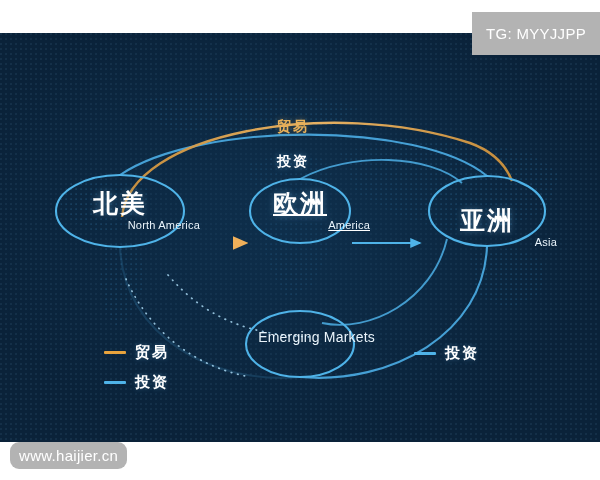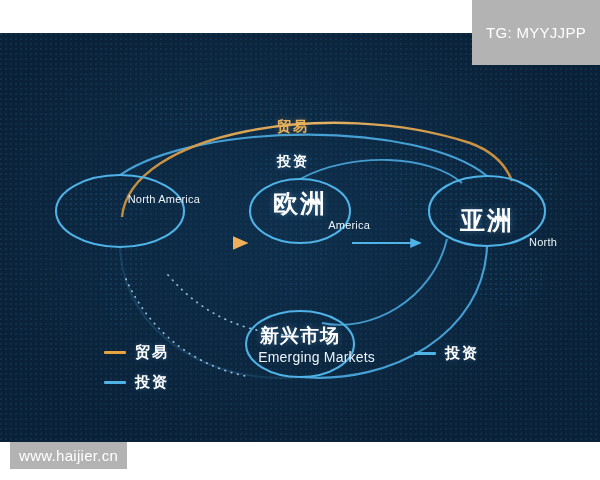--- a/index.html
+++ b/index.html
@@ -132,29 +132,30 @@
     color: #ffffff;
     font-size: 15px;
     letter-spacing: 0.3px;
     display: flex;
     align-items: center;
     justify-content: center;
     white-space: nowrap;
   }
   #wm-top {
     right: 0;
-    top: 0;
+    top: 12px;
     height: 33px;
-    padding: 16px 14px;
+    padding: 5px 14px;
   }
   #wm-bottom {
     left: 10px;
     top: 442px;
     height: 27px;
     padding: 0 9px;
+    border-radius: 9px;
   }
 </style>
 </head>
 <body>
 
 <div id="root">
 
   <div id="panel">
 
     <div id="panel-bg-map">
@@ -217,35 +218,35 @@
       <path d="M126,246 C150,300 196,334 250,344" fill="none" stroke="#a9d8f2" stroke-width="1.7" stroke-linecap="round" stroke-dasharray="0.6 6" opacity="0.85"></path>
       <path d="M168,242 C206,286 250,302 312,304" fill="none" stroke="#a9d8f2" stroke-width="1.7" stroke-linecap="round" stroke-dasharray="0.6 6" opacity="0.85"></path>
 
       <ellipse cx="120" cy="178" rx="64" ry="36" fill="none" stroke="#4fb3e8" stroke-width="2.1"></ellipse>
       <ellipse cx="300" cy="178" rx="50" ry="32" fill="none" stroke="#4fb3e8" stroke-width="2.1"></ellipse>
       <ellipse cx="487" cy="178" rx="58" ry="35" fill="none" stroke="#4fb3e8" stroke-width="2.1"></ellipse>
       <ellipse cx="300" cy="311" rx="54" ry="33" fill="none" stroke="#4fb3e8" stroke-width="2.1"></ellipse>
     </svg>
 
     <div class="node-label" style="left:40px; top:157px; width:160px;">
+      <div class="node-cn">北美</div>
       <div class="node-en">North America</div>
     </div>
 
-    <div class="node-label" style="left:230px; top:157px; width:140px;">
+    <div class="node-label" style="left:230px; top:157px; width:140px;text-decoration:underline;">
       <div class="node-cn">欧洲</div>
       <div class="node-en">America</div>
     </div>
 
     <div class="node-label" style="left:417px; top:174px; width:140px;">
       <div class="node-cn">亚洲</div>
-      <div class="node-en">North</div>
+      <div class="node-en">Asia</div>
     </div>
 
     <div class="node-label" style="left:225px; top:293px; width:150px;">
-      <div class="node-cn small">新兴市场</div>
       <div class="node-en tiny">Emerging Markets</div>
     </div>
 
     <div class="flow-label trade" style="left:277px; top:85px;">贸易</div>
     <div class="flow-label invest" style="left:277px; top:120px;">投资</div>
 
     <div class="legend" style="left:104px; top:310px;">
       <div class="legend-row">
         <span class="legend-swatch" style="background:#e8a33d;"></span>
         <span class="legend-text">贸易</span>

